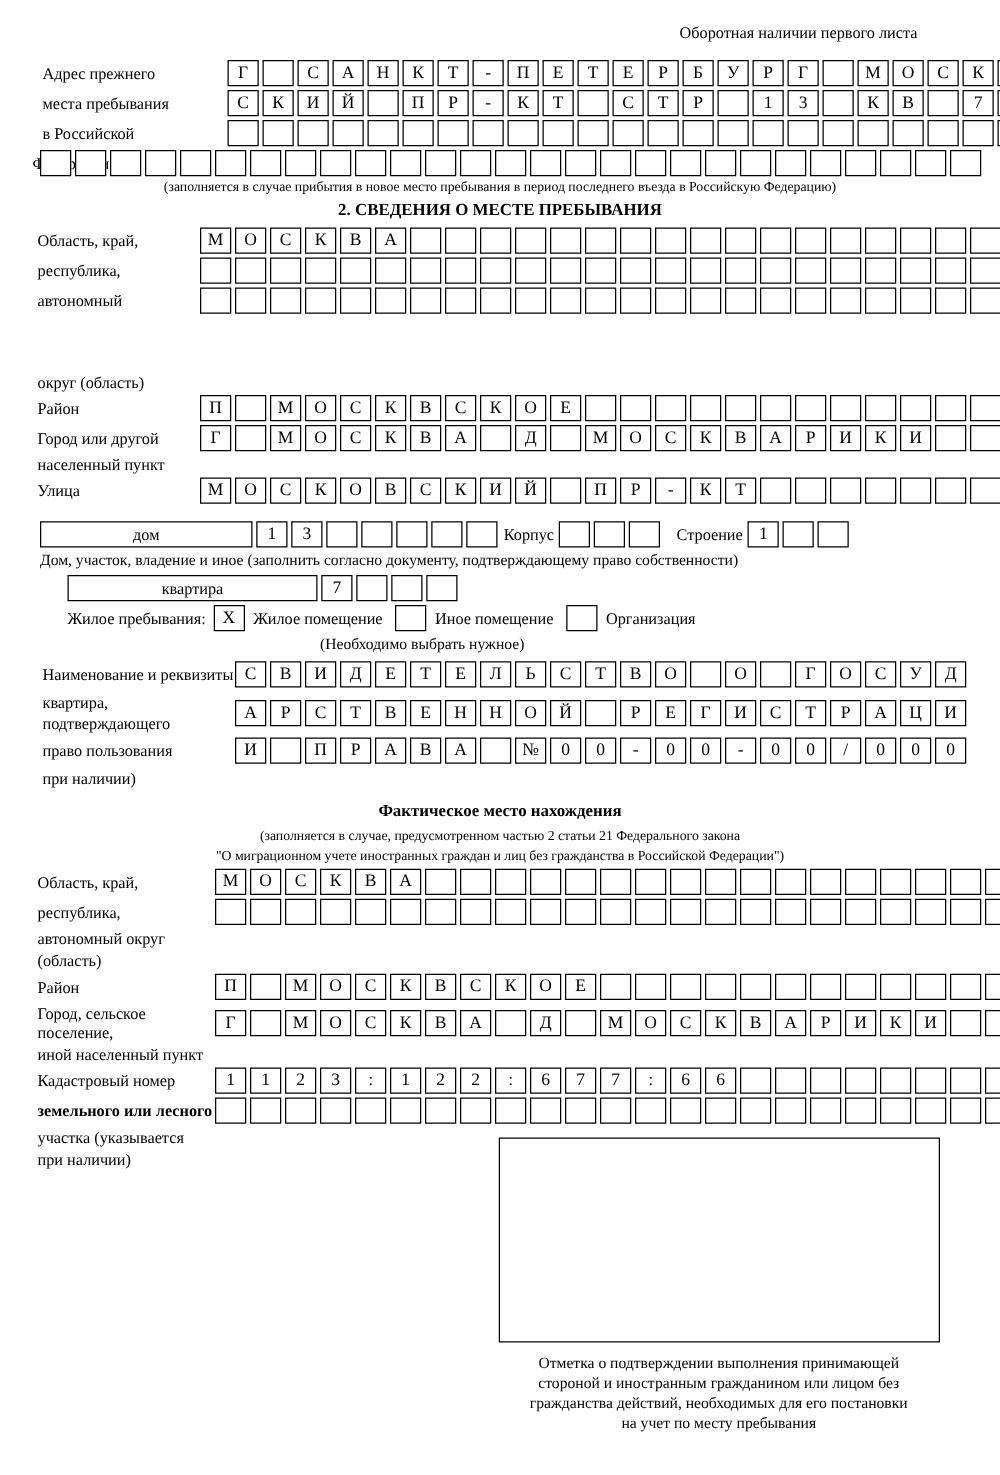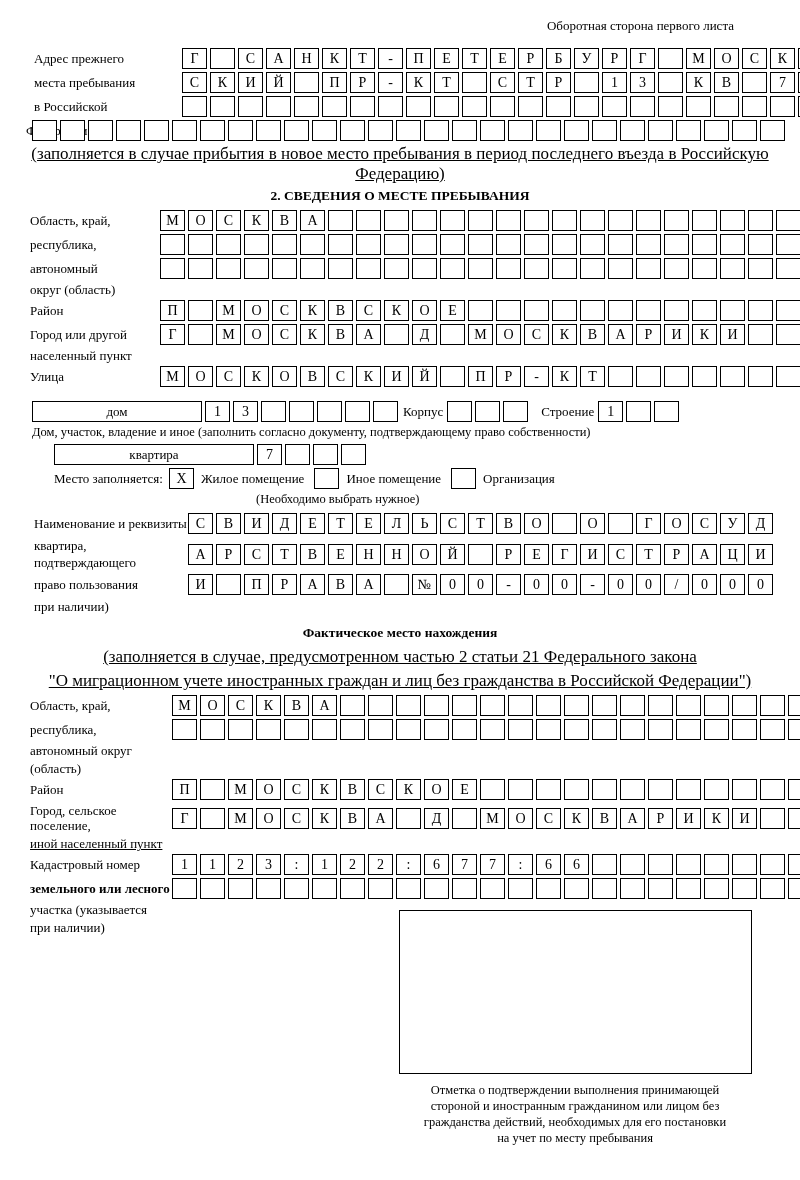--- a/index.html
+++ b/index.html
@@ -53,24 +53,23 @@
   }
   .label {
     font-size: 13px;
     line-height: 15px;
   }
   .label-block {
     font-size: 13px;
     line-height: 17px;
   }
   .note {
-    font-size: 17px;
+    font-size: 11px;
     text-align: center;
     margin: 3px 0 4px 0;
-    text-decoration: underline;
   }
   .section-title {
     text-align: center;
     font-weight: bold;
     font-size: 13.5px;
     margin: 2px 0 6px 0;
   }
   .wide-box {
     border: 1px solid #000;
     height: 21px;
@@ -96,21 +95,21 @@
   .lbl-col {
     width: 140px;
     flex: 0 0 auto;
   }
 </style>
 </head>
 <body>
 
 <div class="page">
 
-  <div class="header-right">Оборотная сторона первого листа</div>
+  <div class="header-right">Оборотная наличии первого листа</div>
 
   <div>
     <div class="row">
       <div class="lbl-col" style="width:148px; padding-left:10px;">
         <div class="label">Адрес прежнего</div>
       </div>
       <div class="cells" id="pa-r1">
           <div class="cell">Г</div>
           <div class="cell"></div>
           <div class="cell">С</div>
@@ -320,21 +319,21 @@
           <div class="cell"></div>
           <div class="cell"></div>
           <div class="cell"></div>
           <div class="cell"></div>
           <div class="cell"></div>
           <div class="cell"></div>
           <div class="cell"></div>
         </div>
     </div>
     <div class="row">
-      <div class="lbl-col" style="width:130px; padding-left:6px;">
+      <div class="lbl-col" style="width:130px; padding-left:6px;margin-top:44px;">
         <div class="label">округ (область)</div>
       </div>
     </div>
   </div>
 
   <div class="row">
     <div class="lbl-col" style="width:130px; padding-left:6px;">
       <div class="label">Район</div>
     </div>
     <div class="cells" id="s2-dist">
@@ -463,21 +462,21 @@
     <div class="wide-box" style="width:200px; margin-left:30px; margin-right:3px;">квартира</div>
     <div class="cells" id="s2-flat">
         <div class="cell">7</div>
         <div class="cell"></div>
         <div class="cell"></div>
         <div class="cell"></div>
       </div>
   </div>
 
   <div class="row" style="align-items:center; margin-left:30px;">
-    <div class="inline-label">Место заполняется:</div>
+    <div class="inline-label">Жилое пребывания:</div>
     <div class="cell" style="margin-left:6px;">X</div>
     <div class="inline-label" style="margin-left:4px;">Жилое помещение</div>
     <div class="cell" style="margin-left:10px;"></div>
     <div class="inline-label" style="margin-left:4px;">Иное помещение</div>
     <div class="cell" style="margin-left:10px;"></div>
     <div class="inline-label" style="margin-left:4px;">Организация</div>
   </div>
   <div class="label" style="margin:1px 0 6px 232px; font-size:12.5px;">(Необходимо выбрать нужное)</div>
 
   <div>
@@ -703,21 +702,21 @@
           <div class="cell">А</div>
           <div class="cell">Р</div>
           <div class="cell">И</div>
           <div class="cell">К</div>
           <div class="cell">И</div>
           <div class="cell"></div>
           <div class="cell"></div>
         </div>
     </div>
     <div class="row">
-      <div class="lbl-col" style="width:142px; padding-left:6px;text-decoration:underline;">
+      <div class="lbl-col" style="width:142px; padding-left:6px;">
         <div class="label">иной населенный пункт</div>
       </div>
     </div>
   </div>
 
   <div>
     <div class="row">
       <div class="lbl-col" style="width:142px; padding-left:6px;">
         <div class="label">Кадастровый номер</div>
       </div>

